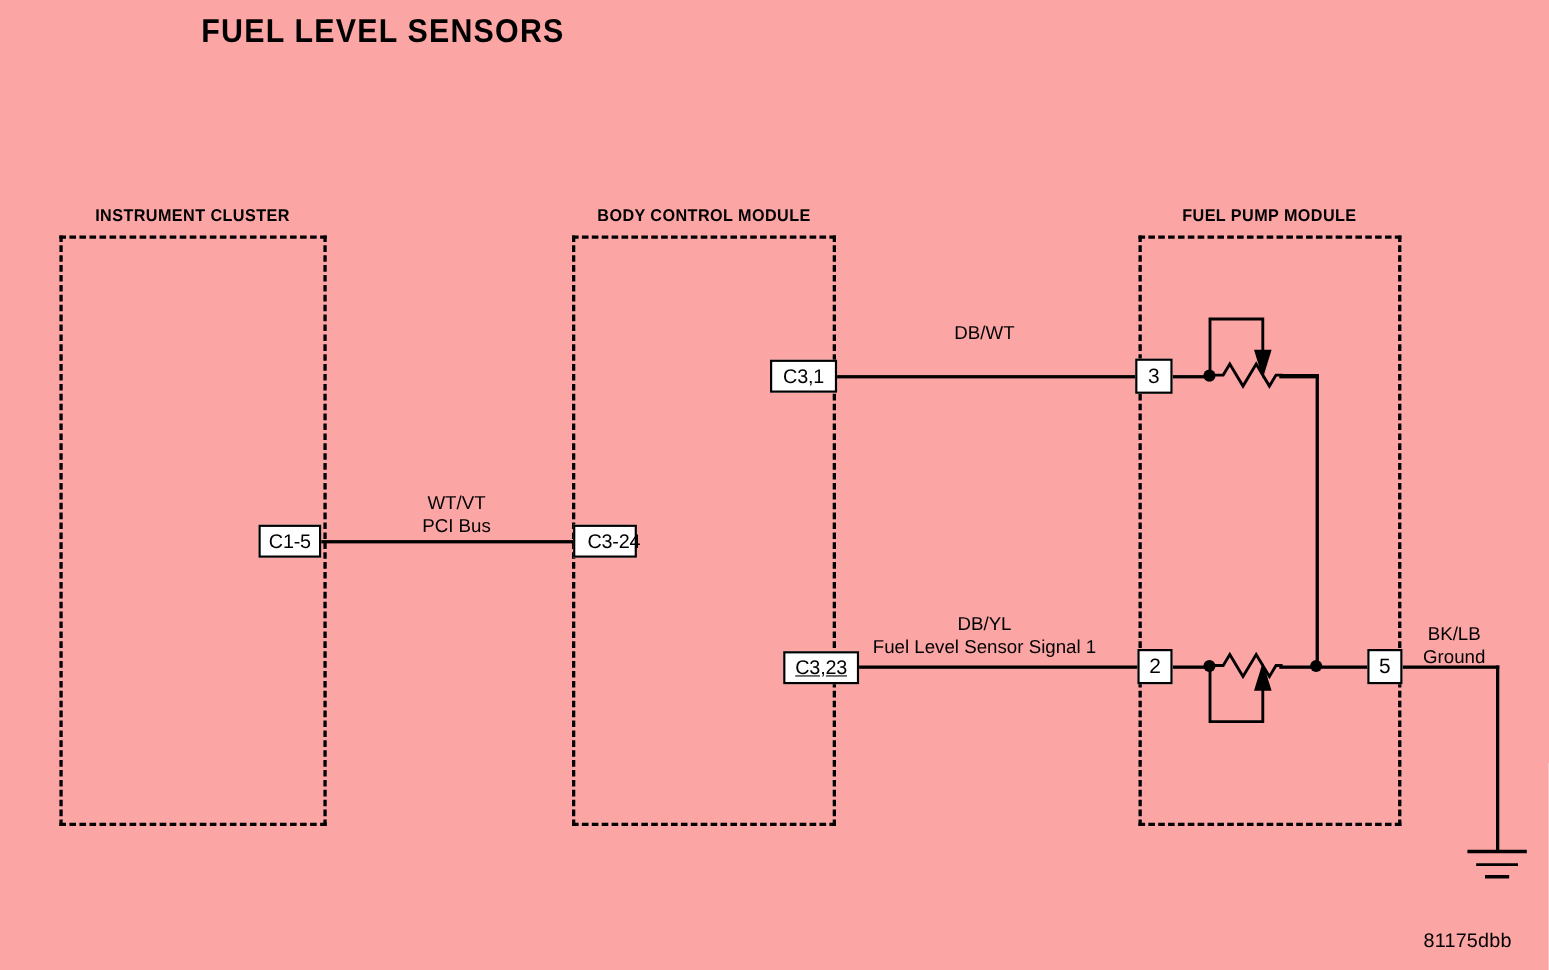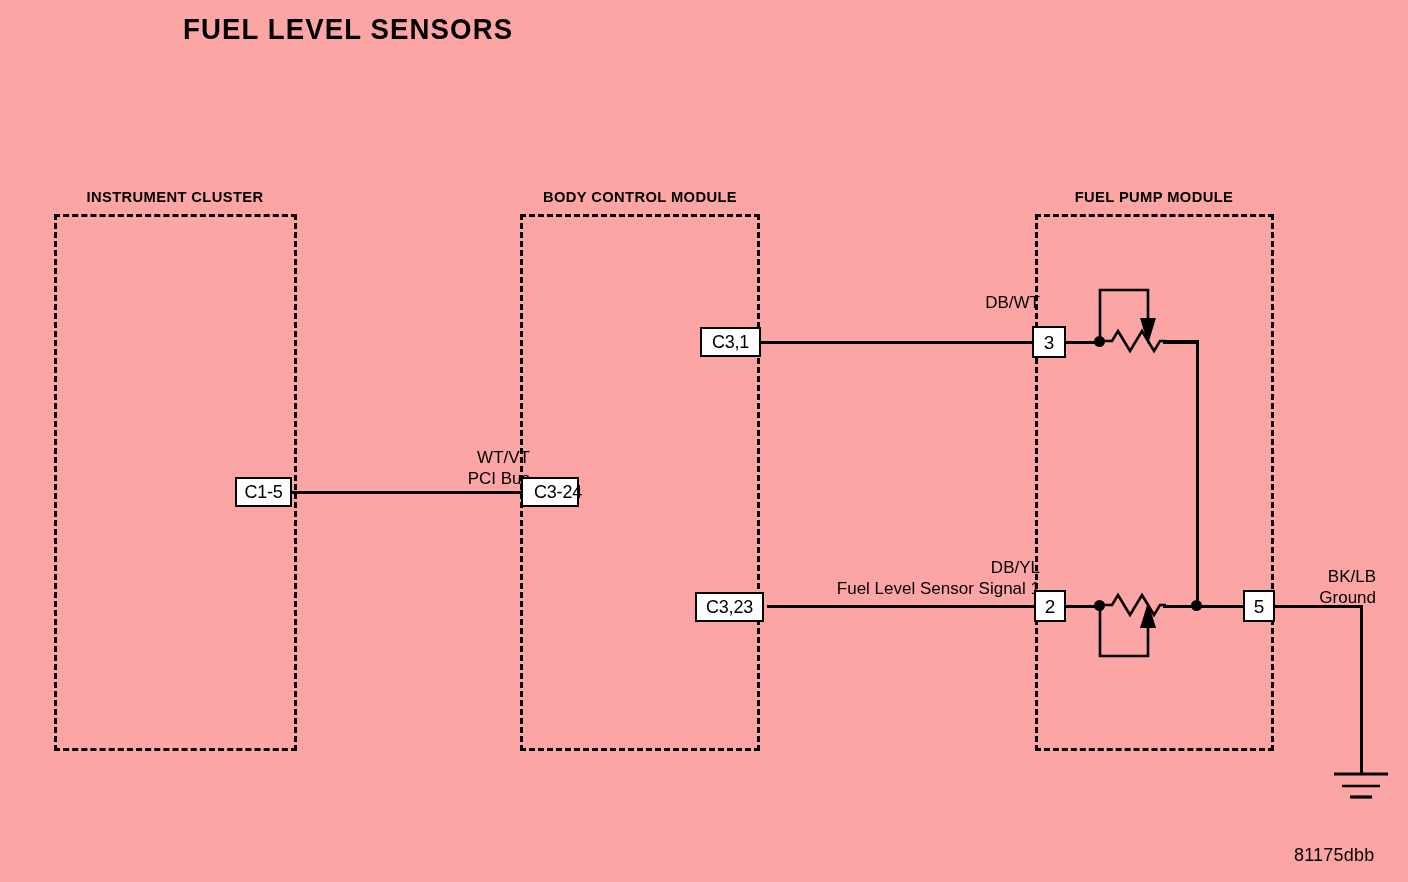--- a/index.html
+++ b/index.html
@@ -93,21 +93,21 @@
   .dot {
     width: 11px;
     height: 11px;
     border-radius: 50%;
     background: #000000;
     z-index: 7;
   }
 
   
   .wire-label {
-    text-align: right;
+    text-align: center;
     white-space: nowrap;
     font-size: 17px;
     line-height: 21px;
     z-index: 5;
   }
   .wire-label .l1 { display: block; }
   .wire-label .l2 { display: block; }
 
   
   #footer-code {
@@ -169,21 +169,21 @@
 
   <div class="abs wire-h" style="left:291px; top:491px; width:232px;"></div>
 
   <div class="abs conn-box" style="left:521px; top:477px; width:58px; height:30px;padding-left:16px;">C3-24</div>
 
   <div class="abs wire-label" style="left:750px; top:557px; width:290px;">
     <span class="l1">DB/YL</span>
     <span class="l2">Fuel Level Sensor Signal 1</span>
   </div>
 
-  <div class="abs conn-box" style="left:695px; top:592px; width:69px; height:30px;">C3,23</div>
+  <div class="abs conn-box" style="left:712px; top:592px; width:69px; height:30px;text-decoration:underline;">C3,23</div>
 
   <div class="abs wire-h" style="left:767px; top:605px; width:268px;"></div>
 
   <div class="abs pin-box" style="left:1034px; top:590px; width:32px; height:32px;">2</div>
 
   <div class="abs wire-h" style="left:1066px; top:605px; width:34px;"></div>
 
   <div class="abs dot" style="left:1094px; top:600px;"></div>
 
   <div class="abs wire-h" style="left:1163px; top:605px; width:82px;"></div>

